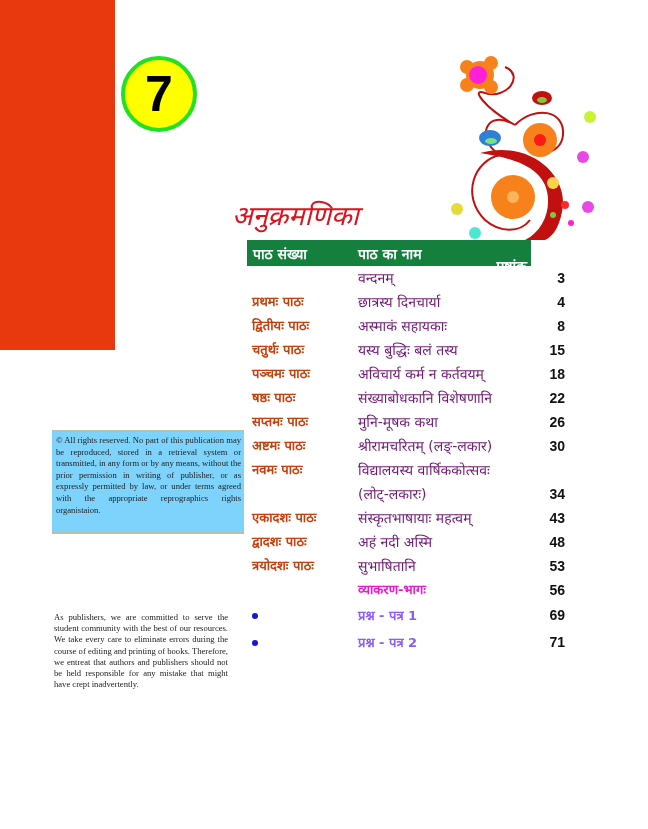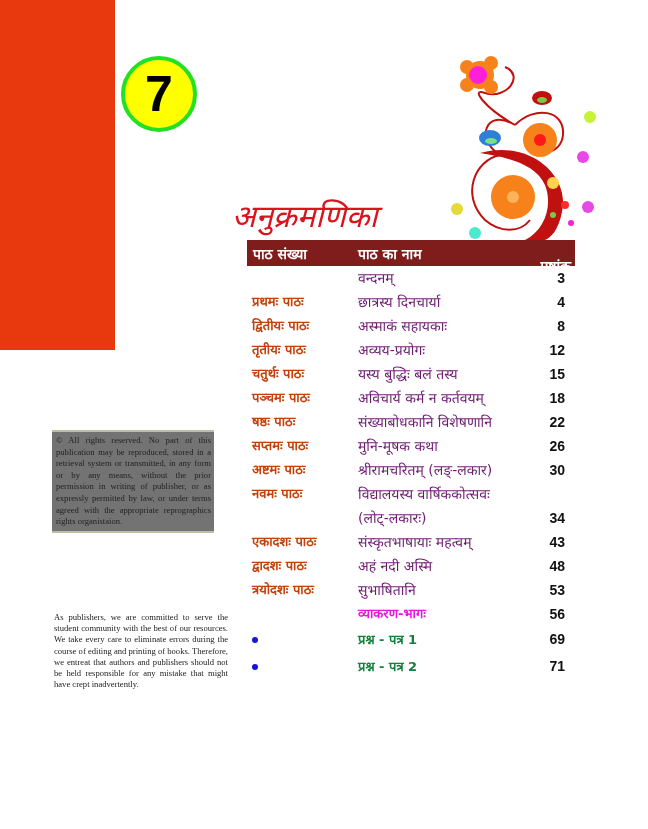--- a/index.html
+++ b/index.html
@@ -11,45 +11,45 @@
   .class-badge {
     position: absolute; left: 121px; top: 56px; width: 76px; height: 76px;
     border-radius: 50%; background: #ffff00; border: 4px solid #22e022;
     display: flex; align-items: center; justify-content: center;
   }
   .class-badge span { font-family: "Liberation Sans", sans-serif; font-weight: bold; font-size: 50px; color: #000; line-height: 1; }
 
   .art { position: absolute; left: 445px; top: 45px; width: 160px; height: 195px; }
 
   .title {
-    position: absolute; left: 232px; top: 196px; font-size: 31px; color: #d9141f;
+    position: absolute; left: 232px; top: 196px; font-size: 27px; color: #d9141f;
     font-family: "DejaVu Serif", serif; font-style: italic; letter-spacing: 0px; line-height: 40px;
   }
 
   .toc-header {
-    position: absolute; left: 247px; top: 240px; width: 328px; height: 26px;
-    background: #7f1d1d; color: #fff; font-size: 14px; font-weight: bold;
+    position: absolute; left: 247px; top: 240px; width: 284px; height: 26px;
+    background: #15803d; color: #fff; font-size: 14px; font-weight: bold;
   }
   .toc-header .h1 { position: absolute; left: 6px; top: 4px; }
   .toc-header .h2 { position: absolute; left: 111px; top: 4px; }
   .toc-header .h3 { position: absolute; right: 4px; top: 16px; text-align: right; }
 
   .toc-body { position: absolute; left: 247px; top: 266px; width: 351px; }
   .row { position: relative; height: 24px; font-size: 14px; line-height: 24px; }
   .row.tall { height: 27px; line-height: 27px; }
   .row .lbl { position: absolute; left: 5px; color: #c2410c; font-weight: bold; font-size: 13px; }
   .row .name { position: absolute; left: 111px; color: #701a75; }
   .row .name.magenta { color: #ea19d9; font-weight: bold; font-size: 13px; }
-  .row .name.green { color: #15803d; font-weight: bold; font-size: 13px; }
+  .row .name.green { color: #8b5cf6; font-weight: bold; font-size: 13px; }
   .row .pg { position: absolute; right: 33px; color: #111; font-weight: bold; font-family: "Liberation Sans", sans-serif; font-size: 14px; }
   .row .bullet { position: absolute; left: 5px; top: 50%; width: 6px; height: 6px; margin-top: -3px; border-radius: 50%; background: #1515d8; }
 
   .copyright {
-    position: absolute; left: 52px; top: 430px; width: 162px; padding: 3px 3px 3px 4px;
-    background: #737373; border-top: 2px solid #b9c0a6; border-bottom: 2px solid #b9c0a6;
+    position: absolute; left: 52px; top: 430px; width: 192px; padding: 3px 3px 16px 4px;
+    background: #7dd3fc; border-top: 2px solid #b9c0a6; border-bottom: 2px solid #b9c0a6;
     font-family: "Liberation Serif", serif; font-size: 8.6px; line-height: 11.6px; color: #222; text-align: justify;
   }
   .pub-note {
     position: absolute; left: 54px; top: 612px; width: 174px;
     font-family: "Liberation Serif", serif; font-size: 8.6px; line-height: 11.2px; color: #222; text-align: justify;
   }
 </style>
 </head>
 <body>
 
@@ -114,25 +114,20 @@
       <span class="lbl">प्रथमः पाठः</span>
       <span class="name">छात्रस्य दिनचार्या</span>
       <span class="pg">4</span>
     </div>
   <div class="row">
       <span class="lbl">द्वितीयः पाठः</span>
       <span class="name">अस्माकं सहायकाः</span>
       <span class="pg">8</span>
     </div>
   <div class="row">
-      <span class="lbl">तृतीयः पाठः</span>
-      <span class="name">अव्यय-प्रयोगः</span>
-      <span class="pg">12</span>
-    </div>
-  <div class="row">
       <span class="lbl">चतुर्थः पाठः</span>
       <span class="name">यस्य बुद्धिः बलं तस्य</span>
       <span class="pg">15</span>
     </div>
   <div class="row">
       <span class="lbl">पञ्चमः पाठः</span>
       <span class="name">अविचार्य कर्म न कर्तवयम्</span>
       <span class="pg">18</span>
     </div>
   <div class="row">

